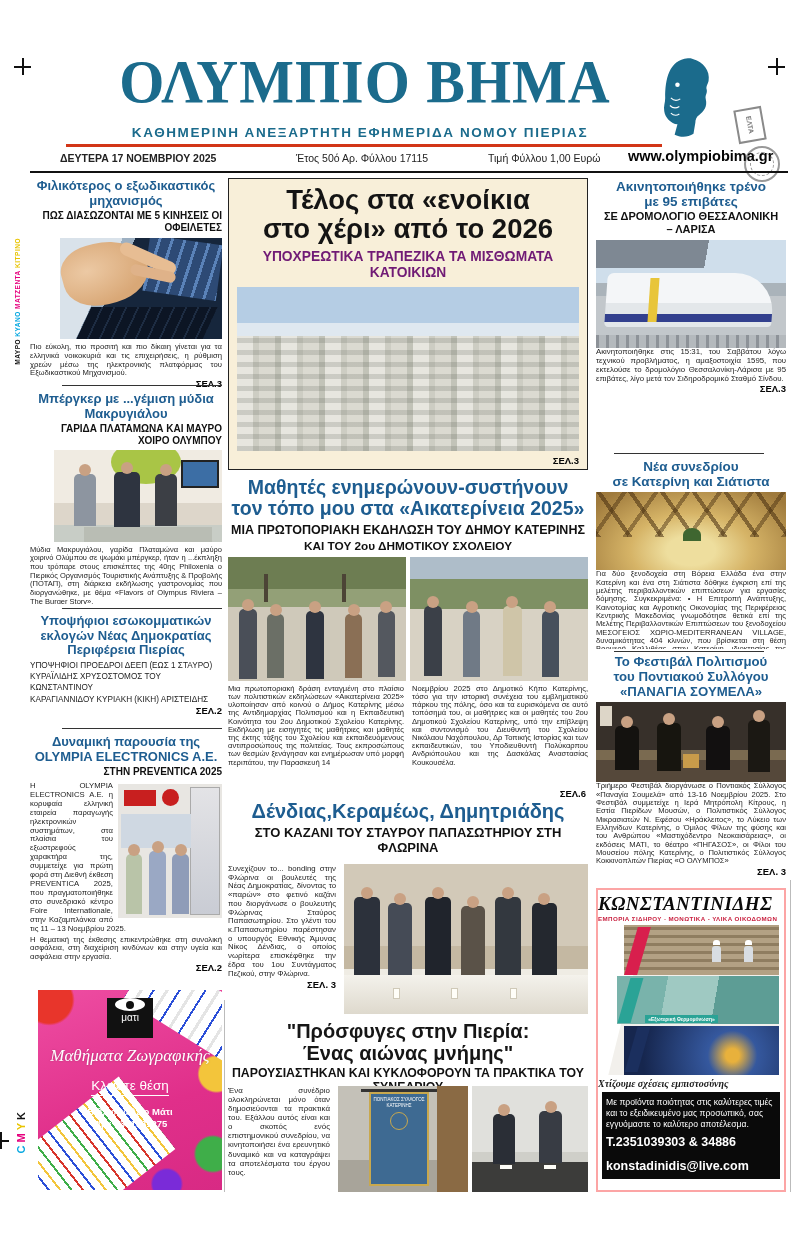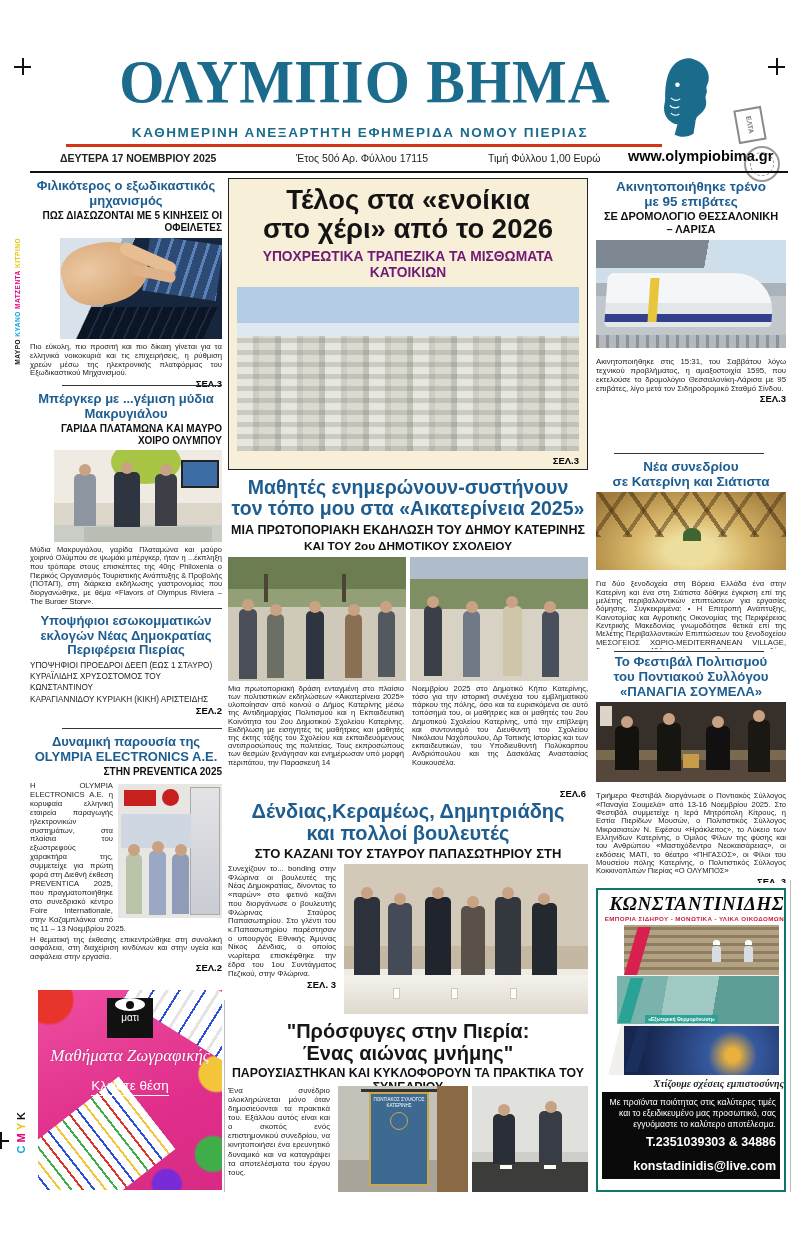--- a/index.html
+++ b/index.html
@@ -156,21 +156,21 @@
   #ph-banner .emblem{width:16px;height:16px;border:1px solid #c8a84e;border-radius:50%;margin:3px auto;}
   #ph-conf{position:absolute;left:244px;top:66px;width:116px;height:106px;
     background:linear-gradient(#e0e0dc 0 62%,#cfcfc9 62% 72%,#3c3c3a 72%);}
   #ph-conf .paper{position:absolute;bottom:22%;width:12px;height:4px;background:#fdfdf8;}
   
   #r1{left:596px;top:179px;width:190px;height:272px;overflow:hidden;}
   #r2{left:596px;top:459px;width:190px;height:190px;overflow:hidden;}
   #r3{left:596px;top:655px;width:190px;height:228px;overflow:hidden;}
   .rt{font-size:13.5px;}
   .rs{font-size:11px;margin-top:1px;}
-  .rb{font-size:7.8px;line-height:1.13;margin-top:10px;}
+  .rb{font-size:7.8px;line-height:1.13;margin-top:0;}
   #ph-train{margin-top:4px;width:190px;height:108px;
     background:linear-gradient(#cfdeeb 0 40%,#aab3ba 40% 52%,#c2c7cb 52%);}
   #ph-train .canopy{position:absolute;left:0;top:0;width:100%;height:26%;
     background:linear-gradient(100deg,#7e8893 0 58%,rgba(0,0,0,0) 58%);}
   #ph-train .train{position:absolute;left:5%;top:30%;width:88%;height:50%;transform:skewX(-4deg);
     background:linear-gradient(#f4f6f8 0 55%,#e3e7ea 55%);border-radius:6px 40px 4px 4px;}
   #ph-train .tstripe{position:absolute;left:0;bottom:5px;width:100%;height:8px;background:#32408e;}
   #ph-train .tdoor{position:absolute;left:26%;top:10%;width:9px;height:80%;background:#e8c53a;}
   #ph-train .rails{position:absolute;bottom:0;width:100%;height:12%;
     background:repeating-linear-gradient(90deg,#8d9298 0 3px,#b4b9bd 3px 10px);}
@@ -179,22 +179,22 @@
   #ph-hotel .beams{position:absolute;left:0;top:0;width:100%;height:58%;
     background:repeating-linear-gradient(55deg,rgba(70,45,15,.55) 0 4px,rgba(0,0,0,0) 4px 26px),
                repeating-linear-gradient(-55deg,rgba(70,45,15,.45) 0 4px,rgba(0,0,0,0) 4px 26px);}
   #ph-hotel .plant{position:absolute;left:46%;top:46%;width:18px;height:13px;background:#3f6630;
     border-radius:50% 50% 0 0;}
   #ph-festival{margin-top:3px;width:190px;height:80px;
     background:linear-gradient(#37302a 0 60%,#7a6a50 60% 72%,#55483a 72%);}
   #ph-festival .poster{position:absolute;left:4px;top:4px;width:12px;height:20px;background:#ddd6c8;}
   #ph-festival .chair{position:absolute;left:46%;bottom:18%;width:16px;height:14px;background:#c89b4a;}
   
-  #r4{position:absolute;left:596px;top:888px;width:190px;height:304px;border:2px solid #0f766e;
-      box-sizing:border-box;background:#fff;text-align:right;}
+  #r4{position:absolute;left:596px;top:888px;width:190px;height:304px;border:2px solid #fca5a5;
+      box-sizing:border-box;background:#fff;text-align:left;}
   #kon-name{font-family:"Liberation Serif",serif;font-weight:bold;font-style:italic;font-size:19px;
     letter-spacing:.5px;color:#0a0a0a;margin-top:4px;line-height:1;}
   #kon-sub{font-weight:bold;font-size:6.2px;letter-spacing:.4px;color:#c81f3e;margin-top:2px;}
   #kon-collage{position:relative;margin:3px 5px 0;height:150px;overflow:hidden;background:#f2f0ec;}
   #kon-collage .kw{position:absolute;left:-34%;top:0;width:48%;height:100%;background:#fff;transform:skewX(-14deg);}
   #kon-collage .kb1{position:absolute;top:0;height:33%;left:12%;width:88%;
     background:repeating-linear-gradient(0deg,#b3a184 0 5px,#8f7d60 5px 8px);}
   #kon-collage .kb2{position:absolute;top:34%;height:32%;left:8%;width:92%;
     background:linear-gradient(100deg,#79b3ab 0 30%,#9fc9c2 30% 60%,#5d9d95 60%);}
   #kon-collage .kb3{position:absolute;top:67%;height:33%;left:12%;width:88%;
@@ -332,20 +332,24 @@
 
   <div id="mati-ad">
     <div class="pencils"></div>
     <div class="tubes"></div>
     <div class="mati-logo">
       <div class="eye"></div>
       <div class="brand">ματι</div>
     </div>
     <div class="mati-title">Μαθήματα Ζωγραφικής</div>
     <div><span class="mati-cta">Κλείστε θέση</span></div>
+    <div class="mati-foot">
+      <span>Βιβλιοπωλείο Μάτι</span><br>
+      <span>Τηλ: 2351031275</span>
+    </div>
   </div>
 
   <div id="m1" class="abs">
     <div class="hl">
       <span>Τέλος στα «ενοίκια</span><br>
       <span>στο χέρι» από το 2026</span>
     </div>
     <div class="sh">
       <span>ΥΠΟΧΡΕΩΤΙΚΑ ΤΡΑΠΕΖΙΚΑ ΤΑ ΜΙΣΘΩΜΑΤΑ</span><br>
       <span>ΚΑΤΟΙΚΙΩΝ</span>
@@ -401,21 +405,20 @@
     <div class="mcols">
       <div class="mcol">Μια πρωτοποριακή δράση ενταγμένη στο πλαίσιο των πολιτιστικών εκδηλώσεων «Αικατερίνεια 2025» υλοποίησαν από κοινού ο Δήμος Κατερίνης μέσω της Αντιδημαρχίας Πολιτισμού και η Εκπαιδευτική Κοινότητα του 2ου Δημοτικού Σχολείου Κατερίνης. Εκδήλωση με εισηγητές τις μαθήτριες και μαθητές της έκτης τάξης του Σχολείου και εκπαιδευόμενους αντιπροσώπους της πολιτείας. Τους εκπροσώπους των θεσμών ξενάγησαν και ενημέρωσαν υπό μορφή περιπάτου, την Παρασκευή 14</div>
       <div class="mcol">Νοεμβρίου 2025 στο Δημοτικό Κήπο Κατερίνης, τόσο για την ιστορική συνέχεια του εμβληματικού πάρκου της πόλης, όσο και τα ευρισκόμενα σε αυτό τοπόσημά του, οι μαθήτριες και οι μαθητές του 2ου Δημοτικού Σχολείου Κατερίνης, υπό την επίβλεψη και συντονισμό του Διευθυντή του Σχολείου Νικόλαου Ναχόπουλου, Δρ Τοπικής Ιστορίας και των εκπαιδευτικών, του Υποδιευθυντή Πολύκαρπου Ανδριόπουλου και της Δασκάλας Αναστασίας Κουκουσέλα.</div>
     </div>
     <div class="pg">ΣΕΛ.6</div>
   </div>
 
   <div id="m3" class="abs">
     <div class="hl">
       <span>Δένδιας,Κεραμέως, Δημητριάδης</span><br>
-      <span>και πολλοί βουλευτές</span>
     </div>
     <div class="sh">ΣΤΟ ΚΑΖΑΝΙ ΤΟΥ  ΣΤΑΥΡΟΥ ΠΑΠΑΣΩΤΗΡΙΟΥ ΣΤΗ ΦΛΩΡΙΝΑ</div>
     <div class="txt">
       <span>Συνεχίζουν το... bonding στην Φλώρινα οι βουλευτές της Νέας Δημοκρατίας, δίνοντας το «παρών» στο φετινό καζάνι που διοργάνωσε ο βουλευτής Φλώρινας Σταύρος Παπασωτηρίου. Στο γλέντι του κ.Παπασωτηρίου παρέστησαν ο υπουργός Εθνικής Άμυνας Νίκος Δένδιας, ο οποίος νωρίτερα επισκέφθηκε την έδρα του 1ου Συντάγματος Πεζικού, στην Φλώρινα.</span>
       <div class="pg" style="margin-top:2px;">ΣΕΛ. 3</div>
     </div>
     <div id="ph-dendias" class="photo">
       <div class="pn" style="left:4%;top:22%;width:26px;height:80px;background:#2c313b;">
           <i></i>
         </div>

